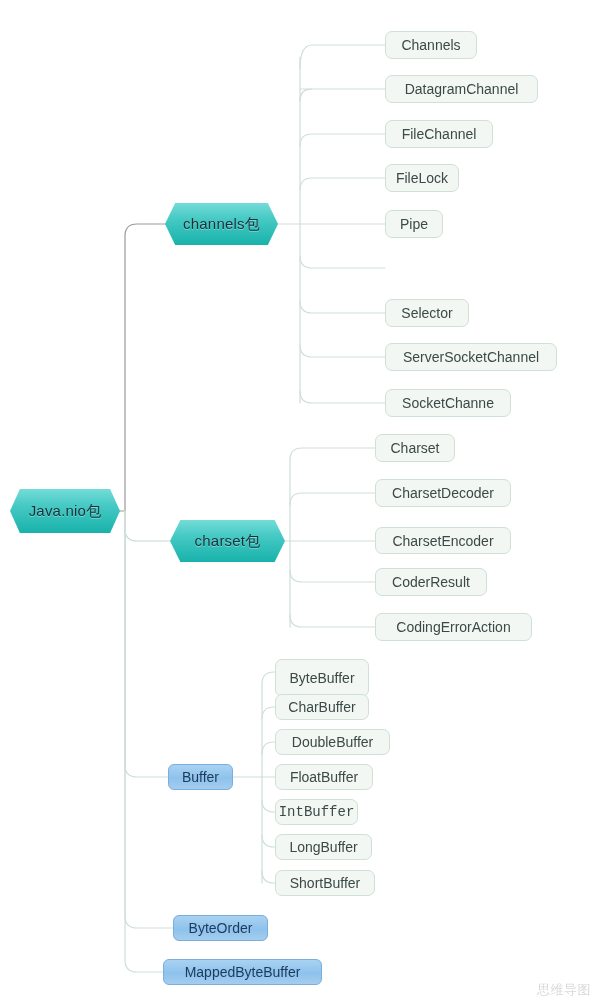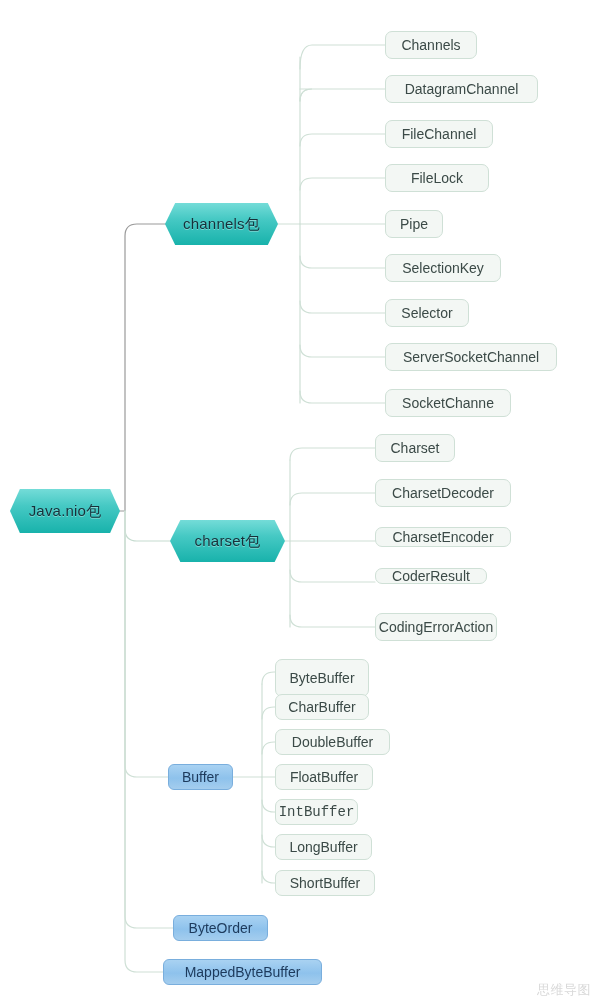--- a/index.html
+++ b/index.html
@@ -152,56 +152,53 @@
 
   <div class="leaf" style="left:385px; top:31px; width:92px; height:28px;">
     <span>Channels</span>
   </div>
   <div class="leaf" style="left:385px; top:75px; width:153px; height:28px;">
     <span>DatagramChannel</span>
   </div>
   <div class="leaf" style="left:385px; top:120px; width:108px; height:28px;">
     <span>FileChannel</span>
   </div>
-  <div class="leaf" style="left:385px; top:164px; width:104px; height:28px;">
+  <div class="leaf" style="left:385px; top:164px; width:74px; height:28px;">
     <span>FileLock</span>
   </div>
   <div class="leaf" style="left:385px; top:210px; width:58px; height:28px;">
     <span>Pipe</span>
   </div>
-  <div class="leaf" style="left:385px; top:254px; width:116px; height:28px;">
-    <span>SelectionKey</span>
-  </div>
   <div class="leaf" style="left:385px; top:299px; width:84px; height:28px;">
     <span>Selector</span>
   </div>
   <div class="leaf" style="left:385px; top:343px; width:172px; height:28px;">
     <span>ServerSocketChannel</span>
   </div>
   <div class="leaf" style="left:385px; top:389px; width:126px; height:28px;">
     <span>SocketChanne</span>
   </div>
 
   <div class="hex" style="left:170px; top:520px; width:115px; height:42px;">
     <span class="lbl">charset包</span>
   </div>
 
   <div class="leaf" style="left:375px; top:434px; width:80px; height:28px;">
     <span>Charset</span>
   </div>
   <div class="leaf" style="left:375px; top:479px; width:136px; height:28px;">
     <span>CharsetDecoder</span>
   </div>
-  <div class="leaf" style="left:375px; top:527px; width:136px; height:20px;">
+  <div class="leaf" style="left:375px; top:527px; width:136px; height:27px;">
     <span>CharsetEncoder</span>
   </div>
-  <div class="leaf" style="left:375px; top:568px; width:112px; height:16px;">
+  <div class="leaf" style="left:375px; top:568px; width:112px; height:28px;">
     <span>CoderResult</span>
   </div>
-  <div class="leaf" style="left:375px; top:613px; width:122px; height:28px;">
+  <div class="leaf" style="left:375px; top:613px; width:157px; height:28px;">
     <span>CodingErrorAction</span>
   </div>
 
   <div class="blue" style="left:168px; top:764px; width:65px; height:26px;">
     <span>Buffer</span>
   </div>
 
   <div class="leaf" style="left:275px; top:659px; width:94px; height:38px;">
     <span>ByteBuffer</span>
   </div>

